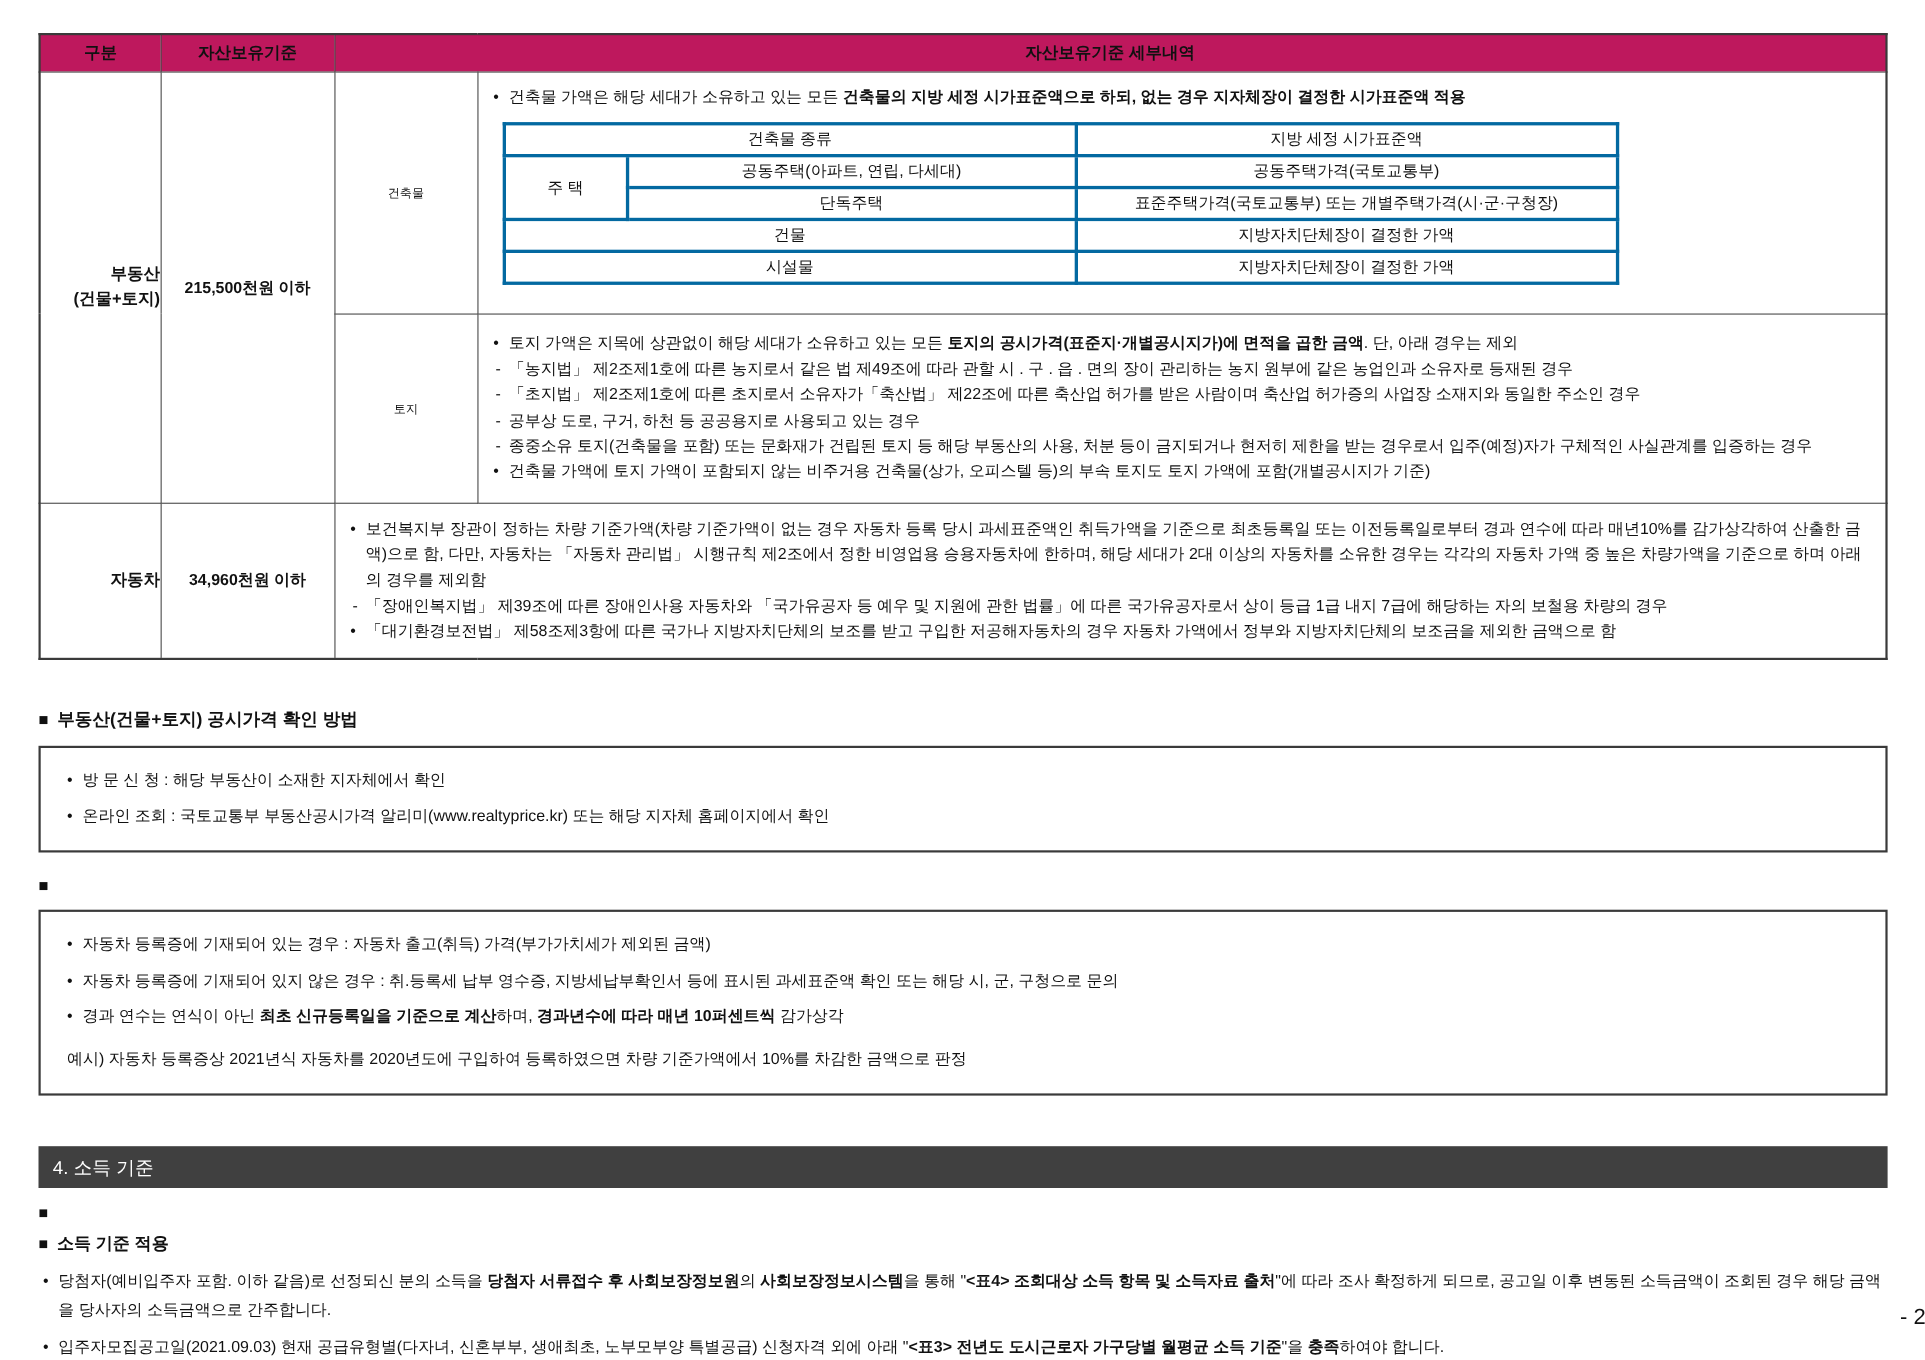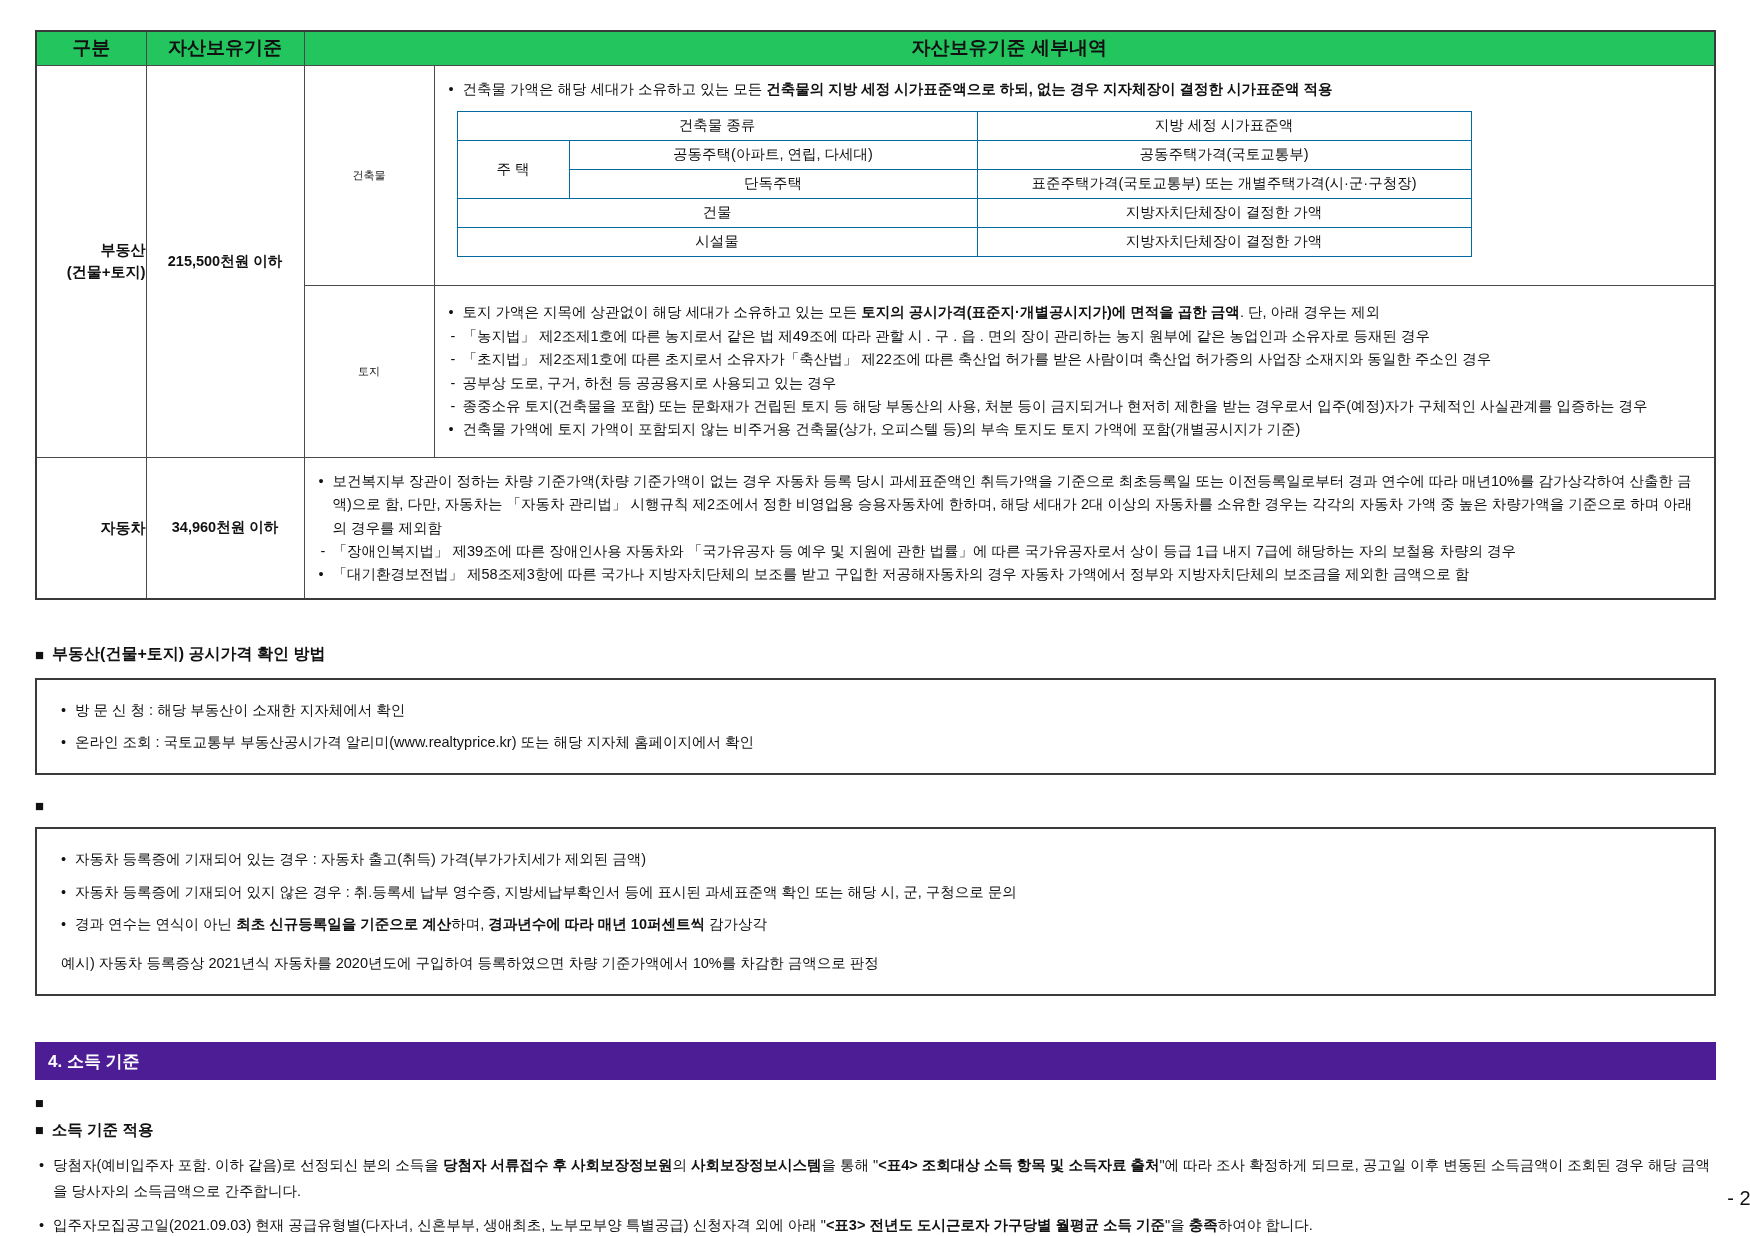--- a/index.html
+++ b/index.html
@@ -7,54 +7,54 @@
   body {
     font-family:"Liberation Sans","DejaVu Sans",sans-serif;
     color:#111; position:relative; overflow:hidden;
   }
   .page { padding:30px 34px 0 35px; }
 
   
   table.main { width:100%; border-collapse:collapse; border:2px solid #3a3a3a; table-layout:fixed; }
   table.main th, table.main td { border:1px solid #4a4a4a; vertical-align:middle; }
   table.main tr.head th {
-    background:#22c55e; height:34px; font-size:19px; font-weight:bold; text-align:center;
+    background:#be185d; height:34px; font-size:15px; font-weight:bold; text-align:center;
   }
   td.cat { text-align:right; font-weight:bold; font-size:15px; line-height:1.5; }
   td.crit { text-align:center; font-weight:bold; font-size:14.5px; }
   td.sub { text-align:center; font-size:11px; }
   td.detail { padding:9px 14px 8px 14px; font-size:14.5px; vertical-align:middle; }
   td.detail.toppad { vertical-align:top; padding-top:12px; }
 
   .line { display:flex; line-height:1.62; }
   .mk { flex:0 0 14px; }
   .mk.dash { padding-left:2px; }
   .tx { flex:1; }
   .b { font-weight:bold; }
 
   
   table.inner { border-collapse:collapse; margin:10px 0 4px 8px; width:1015px; table-layout:fixed; }
-  table.inner th, table.inner td { border:1px solid #0369a1; height:29px; text-align:center; font-size:14.5px; font-weight:normal; }
+  table.inner th, table.inner td { border:3px solid #0369a1; height:29px; text-align:center; font-size:14.5px; font-weight:normal; }
 
   
   tr.row-building { height:220px; }
   tr.row-land { height:172px; }
   tr.row-car { height:142px; }
 
   
   .sec-head { display:flex; align-items:center; margin-top:44px; font-size:16px; font-weight:bold; }
   .sec-head .sq { margin-right:8px; font-size:15px; }
   .box { border:2px solid #3a3a3a; margin-top:13px; padding:10px 24px; }
   .box .line { line-height:1.6; margin:9px 0; font-size:14.5px; }
   .box .line.cont { margin-top:0px;flex-direction:column; }
 
   
   .banner {
-    margin-top:46px; height:38px; background:#4c1d95; color:#ffffff;
-    font-size:17px; font-weight:bold; display:flex; align-items:center; padding-left:13px;
+    margin-top:46px; height:38px; background:#404040; color:#ffffff;
+    font-size:17px; font-weight:normal; display:flex; align-items:center; padding-left:13px;
   }
   .inc-line { display:flex; align-items:baseline; font-size:15.5px; font-weight:bold; margin-top:15px; }
   .inc-line .sq { margin-right:8px; font-size:14.5px; }
   .paras { margin-top:12px; padding-left:4px; }
   .paras .line { font-size:14.5px; line-height:1.75; margin-top:9px; }
 
   .footer { position:absolute; bottom:26px; left:0; width:100%; text-align:right; font-size:20px;margin-left:24px; }
 </style>
 </head>
 <body>

